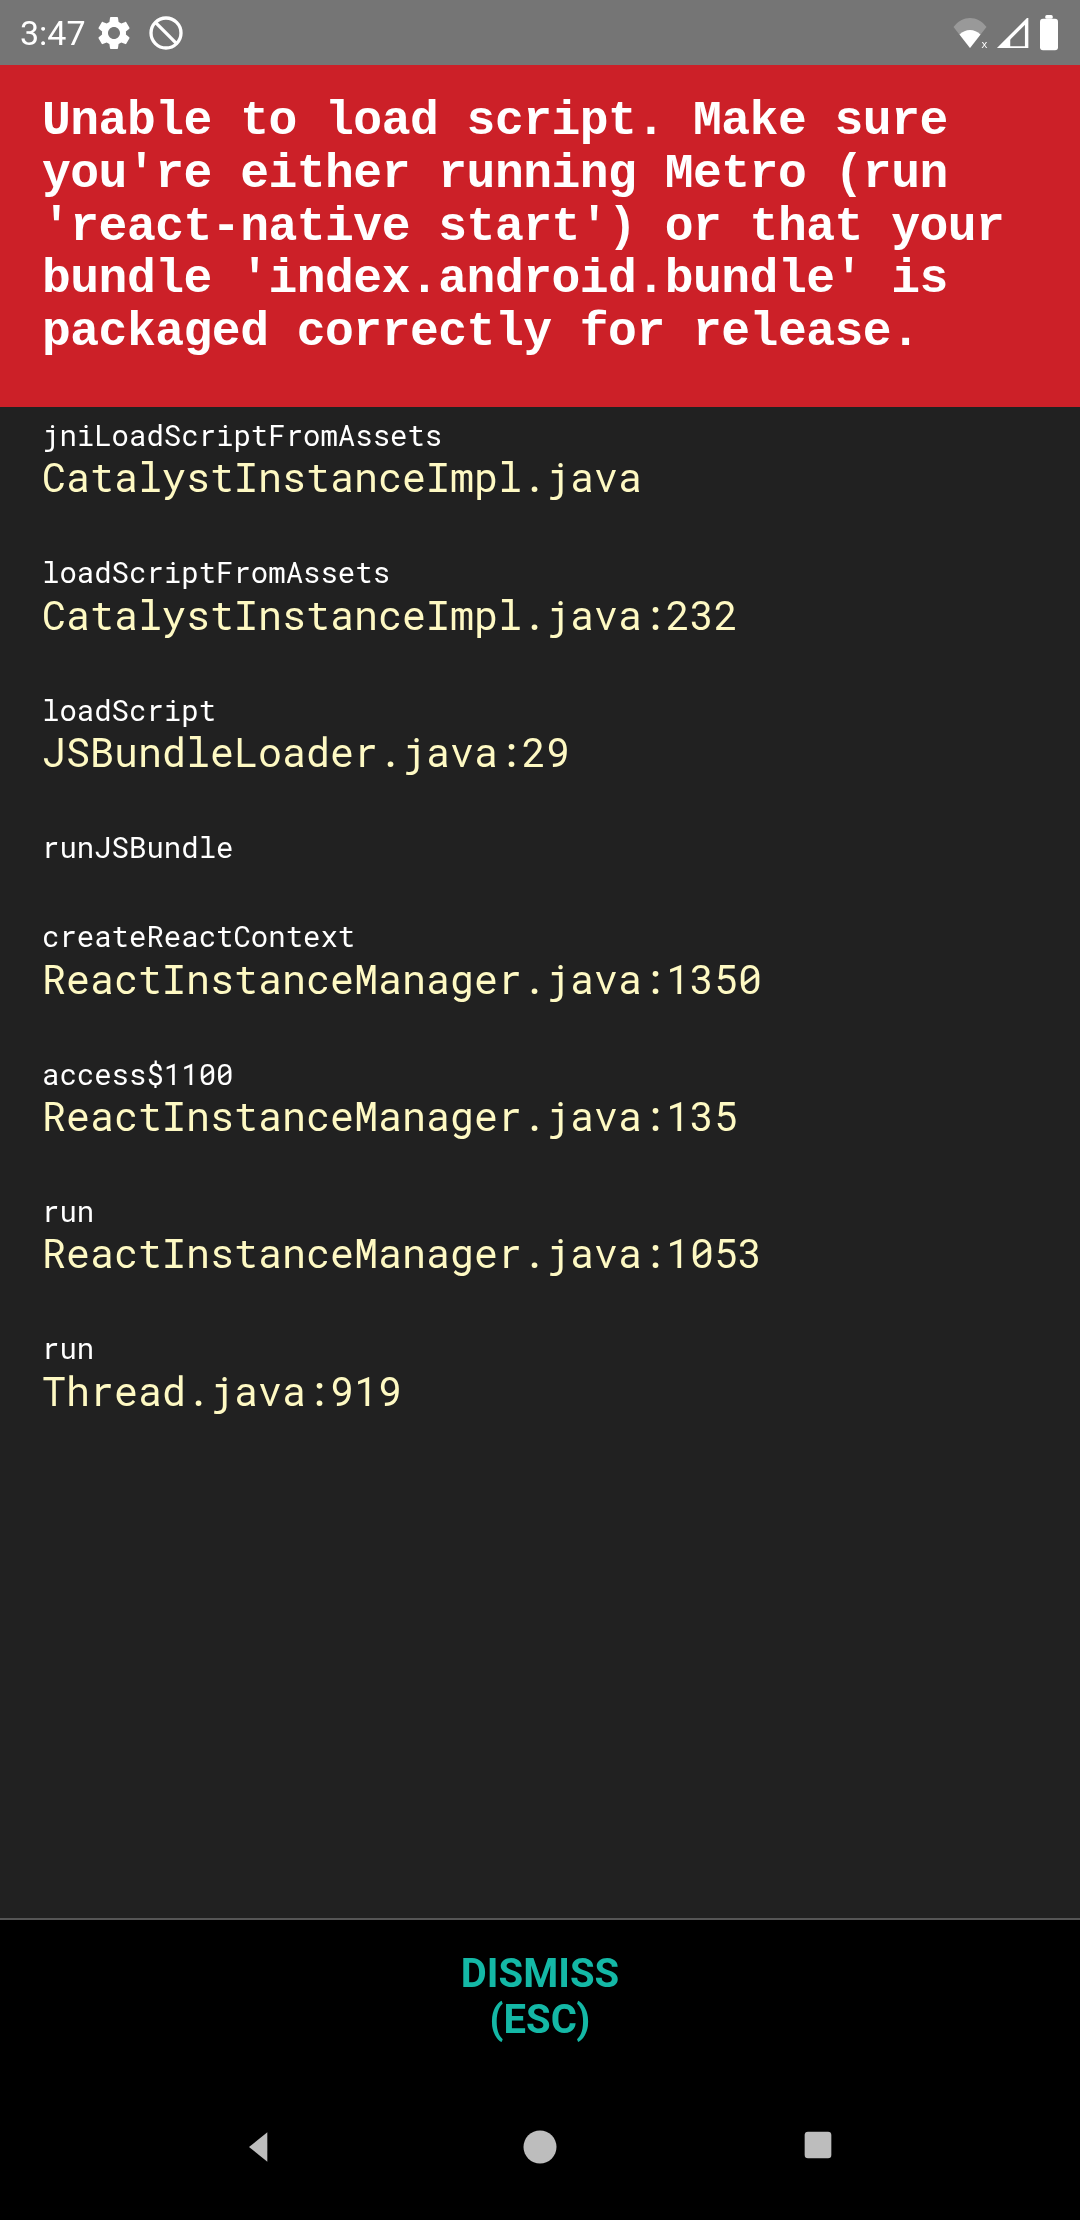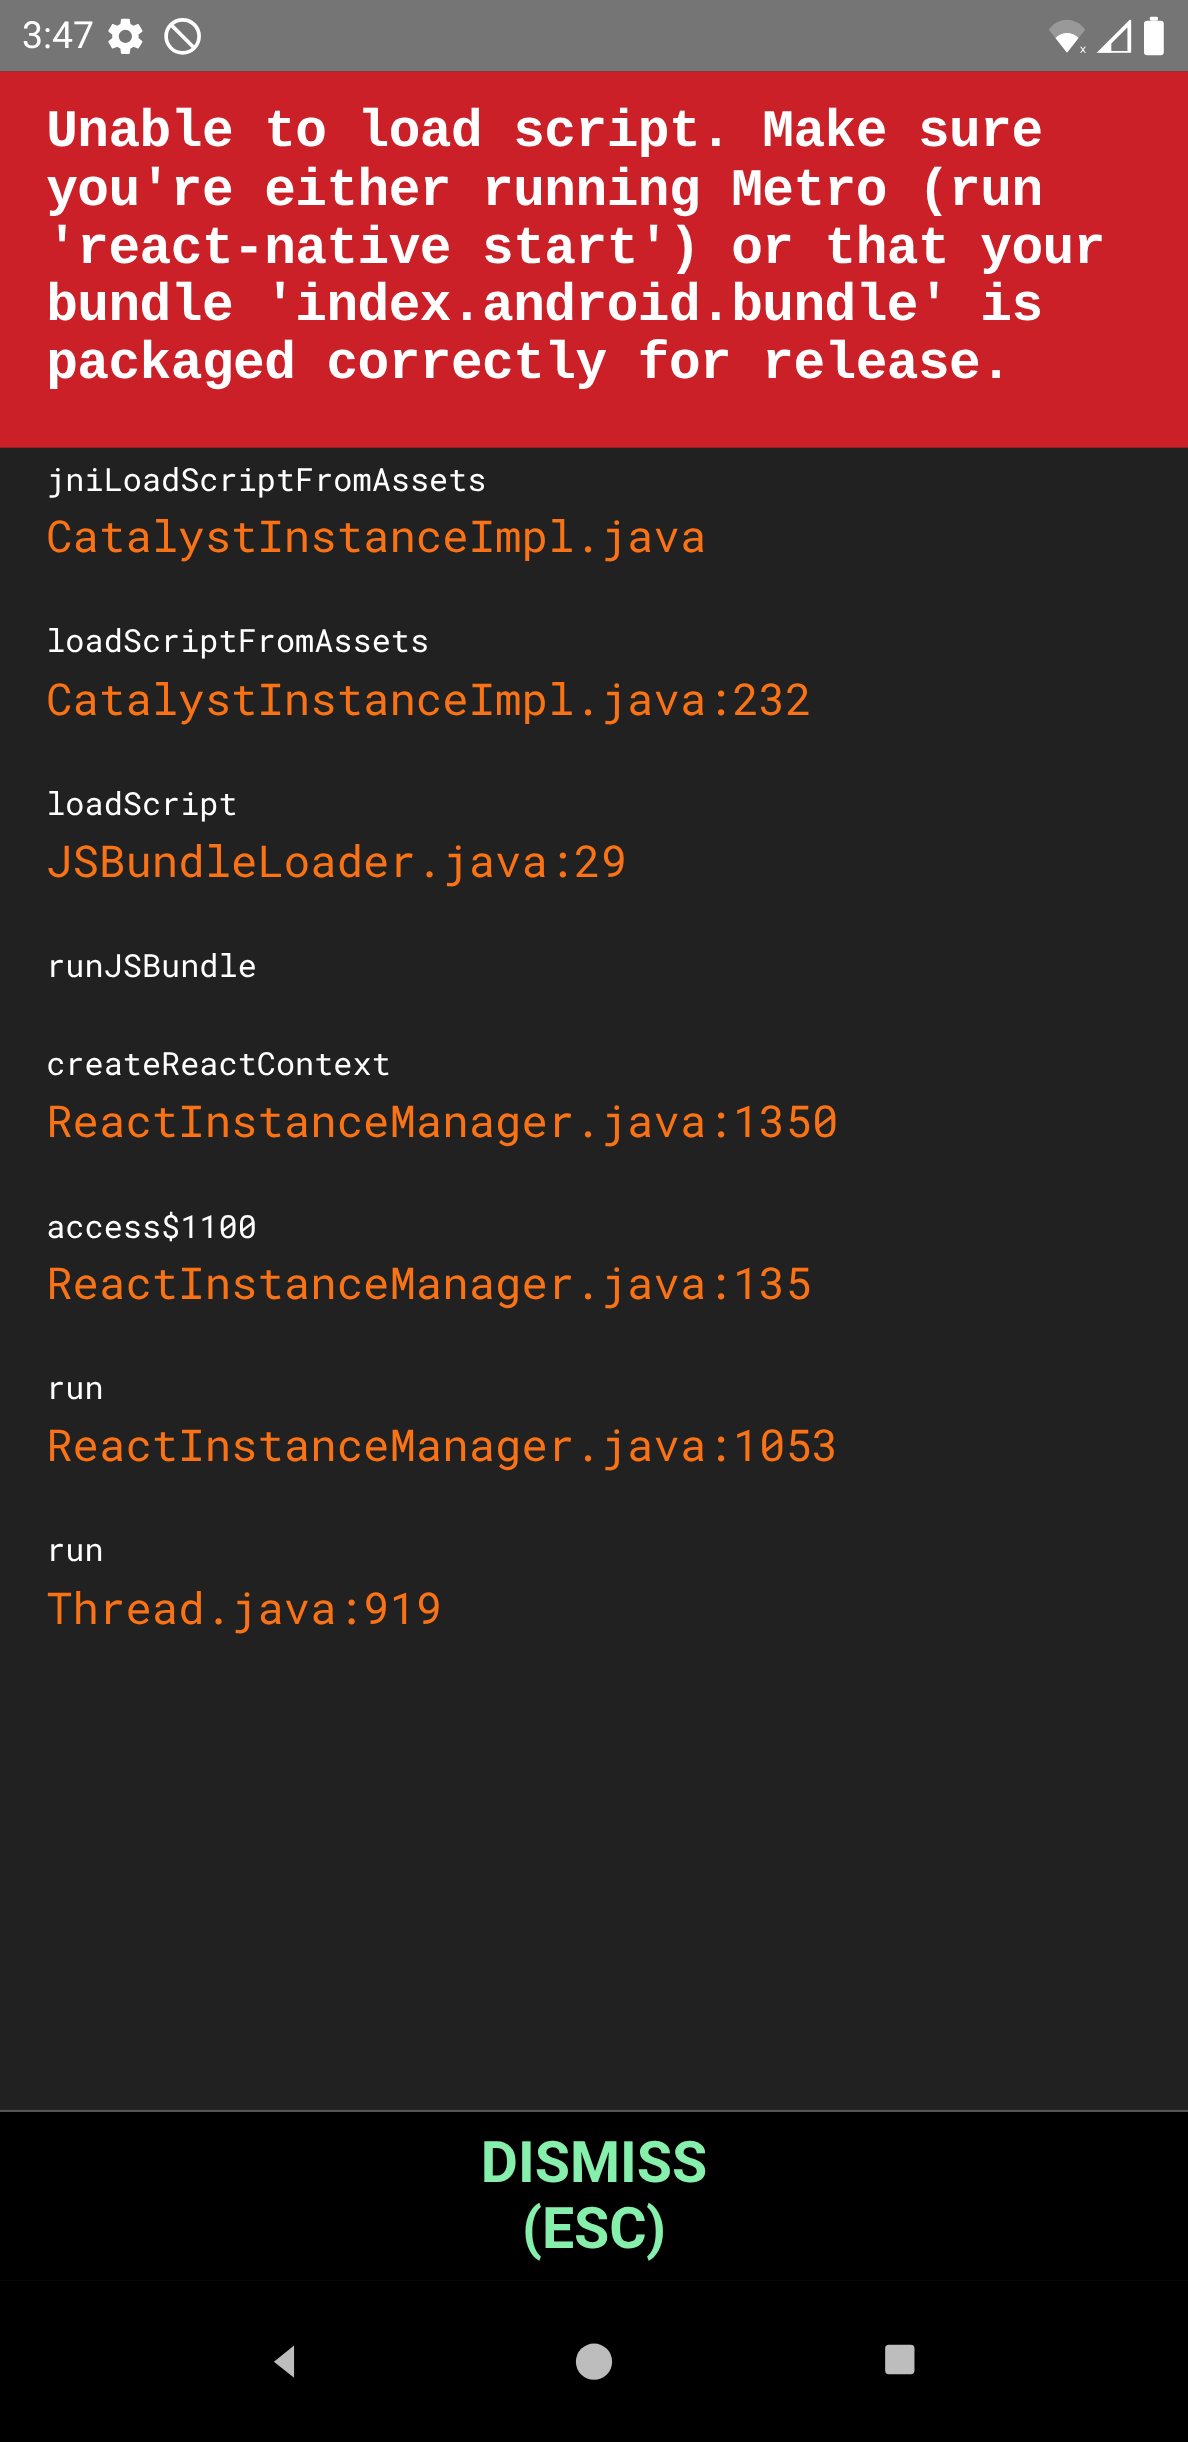--- a/index.html
+++ b/index.html
@@ -62,45 +62,45 @@
     .stack-frame {
       margin-bottom: 56px;
     }
     .stack-method {
       color: #fff;
       font-size: 29px;
       line-height: 1.15;
       font-weight: 400;
     }
     .stack-location {
-      color: #f97316;
+      color: #fef9c3;
       font-size: 40px;
       line-height: 1.15;
       font-weight: 400;
-      margin-top: 12px;
+      margin-top: 2px;
     }
     .bottom-bar {
       position: absolute;
       left: 0;
       right: 0;
       bottom: 147px;
       height: 155px;
       border-top: 2px solid #555;
       display: flex;
       background: #000;
     }
     .bottom-button {
       flex: 1;
       display: flex;
       flex-direction: column;
       align-items: center;
       justify-content: center;
-      color: #86efac;
+      color: #14b8a6;
       font-family: Roboto, sans-serif;
-      font-size: 52px;
+      font-size: 40px;
       font-weight: 700;
       line-height: 1.15;
       cursor: pointer;
       text-align: center;
     }
     .nav-bar {
       position: absolute;
       left: 0;
       right: 0;
       bottom: 0;

